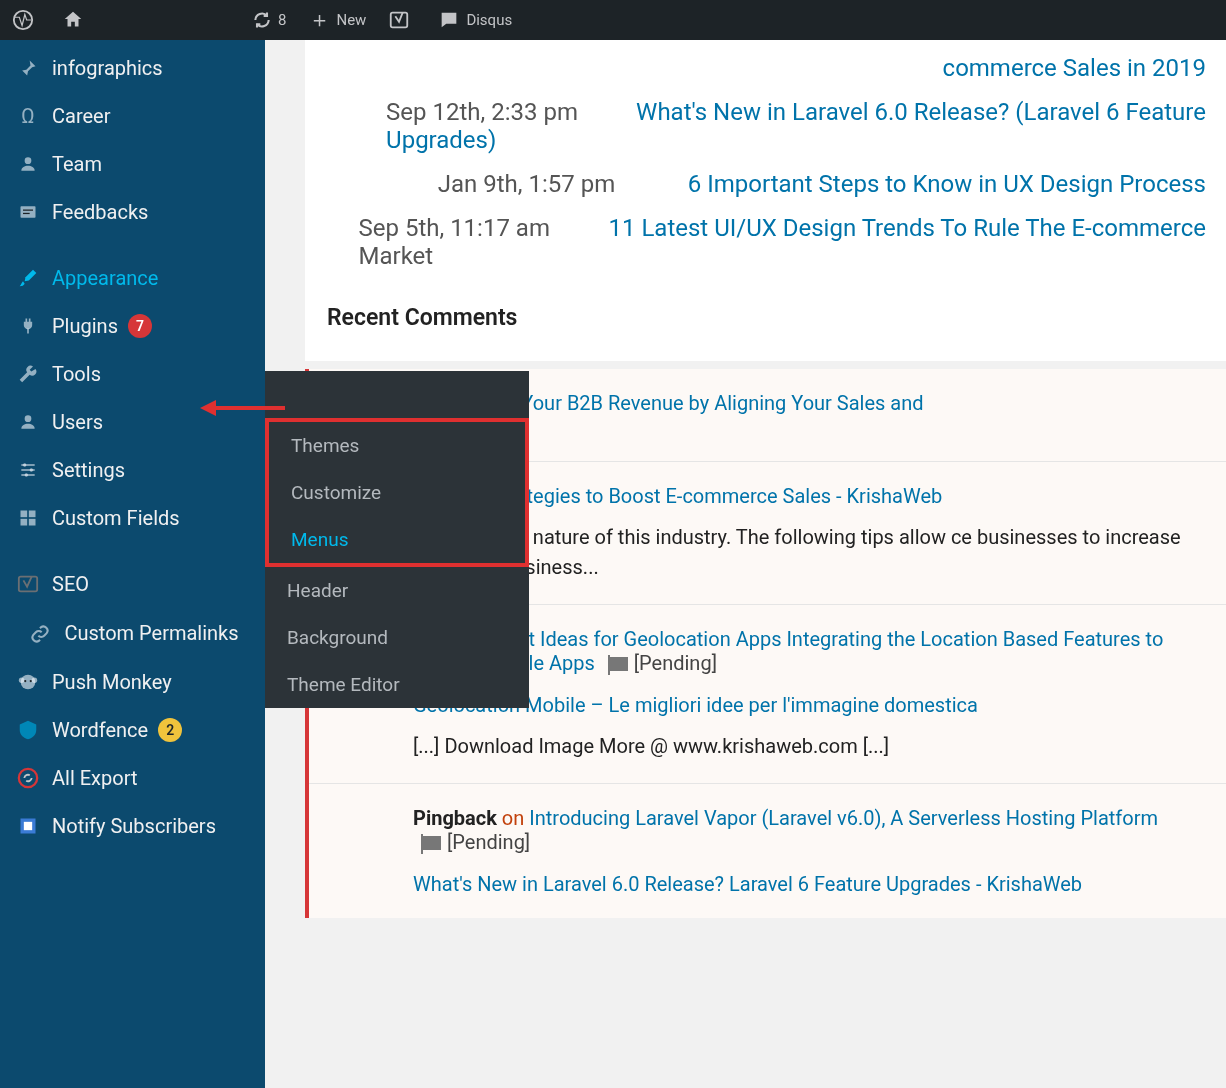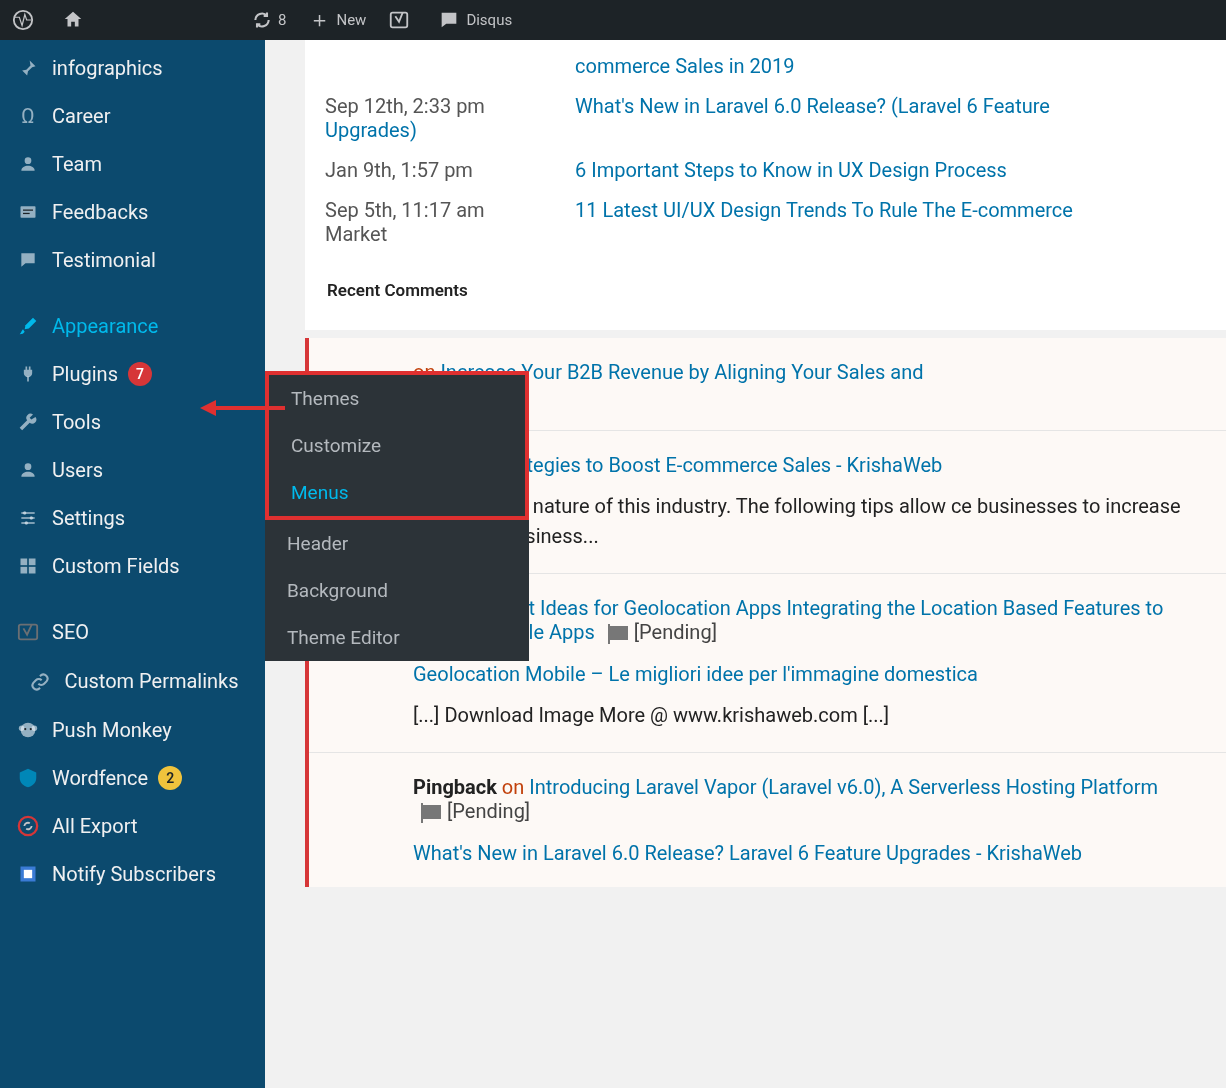--- a/index.html
+++ b/index.html
@@ -16,30 +16,30 @@
   .sb-item.selected .ic { color: #00b9eb; }
   .sb-sep { height: 18px; }
   .badge { display:inline-flex; align-items:center; justify-content:center; min-width:24px; height:24px; border-radius:12px; font-size:14px; font-weight:600; margin-left:10px; }
   .badge.red { background:#d63638; color:#fff; }
   .badge.yellow { background:#f0c33c; color:#1d2327; }
 
   .submenu { position: absolute; left: 265px; top: 331px; width: 264px; background: #2c3338; color: #c3c4c7; font-size: 19px; z-index: 20; }
   .submenu .sm-item { padding: 12px 22px; color: #b4b9be; cursor:pointer; }
   .submenu .sm-item.selected { color:#00b9eb; }
   .submenu .red-box { border:4px solid #e03030; border-top:none; padding:0; }
-  .submenu .red-box-top { border:4px solid #e03030; border-bottom:none; }
+  .submenu .red-box-top { border:4px solid #e03030; border-bottom:none;margin-top:47px; }
 
   .arrow { position:absolute; left:200px; top:353px; z-index:30; pointer-events:none; }
 
   .main { flex: 1; background: #f1f1f1; padding: 0 0 0 40px; overflow: hidden; }
   .card { background:#fff; margin-top:0; padding:6px 20px 20px 20px; }
-  .post-row { display:flex; padding:8px 0; font-size:20px; color:#555; }
+  .post-row { display:flex; padding:8px 0; font-size:24px; color:#555;justify-content:flex-end; }
   .post-row .date { width:250px; color:#555; }
   .post-row a { color:#0073aa; text-decoration:none; }
-  .section-head { font-size:17px; font-weight:600; color:#222; padding:26px 0 10px 2px; }
+  .section-head { font-size:23px; font-weight:600; color:#222; padding:26px 0 10px 2px; }
 
   .comments-wrap { border-left:4px solid #d63638; background:#fdf9f6; margin-top:8px; }
   .comment { padding:22px 30px 22px 104px; font-size:20px; color:#222; }
   .comment + .comment { border-top:1px solid #e5e5e5; }
   .comment .on { color:#c2410c; }
   .comment a { color:#0073aa; text-decoration:none; }
   .comment .pending { color:#444; }
   .comment .flag { display:inline-block; width:18px; height:14px; background:#777; margin:0 6px 0 10px; vertical-align:-1px; position:relative; }
   .comment .flag:after { content:''; position:absolute; left:-2px; top:-2px; width:2px; height:20px; background:#777; }
   .comment .body { color:#222; margin-top:14px; line-height:1.5; }
@@ -115,28 +115,20 @@
     <div class="sb-item">
       <span class="ic">
           <svg width="20" height="20" viewBox="0 0 24 24" fill="currentColor">
             <rect x="3" y="5" width="18" height="14" rx="1"></rect>
             <rect x="6" y="9" width="12" height="1.5" fill="#1d2327"></rect>
             <rect x="6" y="13" width="8" height="1.5" fill="#1d2327"></rect>
           </svg>
         </span>
       <span>Feedbacks</span>
     </div>
-    <div class="sb-item">
-      <span class="ic">
-          <svg width="20" height="20" viewBox="0 0 24 24" fill="currentColor">
-            <path d="M4 4h16v12H9l-5 4z"></path>
-          </svg>
-        </span>
-      <span>Testimonial</span>
-    </div>
     <div class="sb-sep"></div>
     <div class="sb-item selected">
       <span class="ic">
           <svg width="20" height="20" viewBox="0 0 24 24" fill="currentColor">
             <path d="M18 2l4 4-9 9-5 1 1-5z"></path>
             <path d="M6 16c-2 2-2 4-4 6 3 0 5-1 6-3z"></path>
           </svg>
         </span>
       <span>Appearance</span>
     </div>

